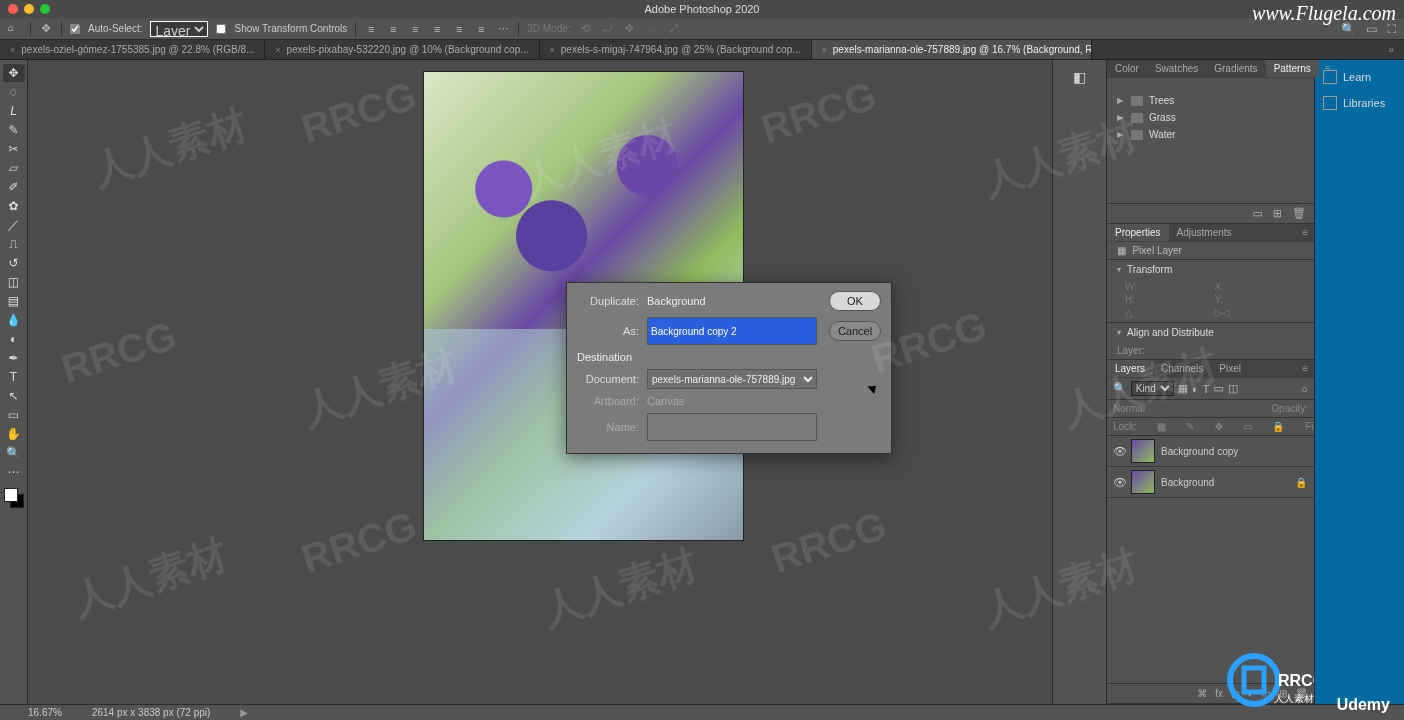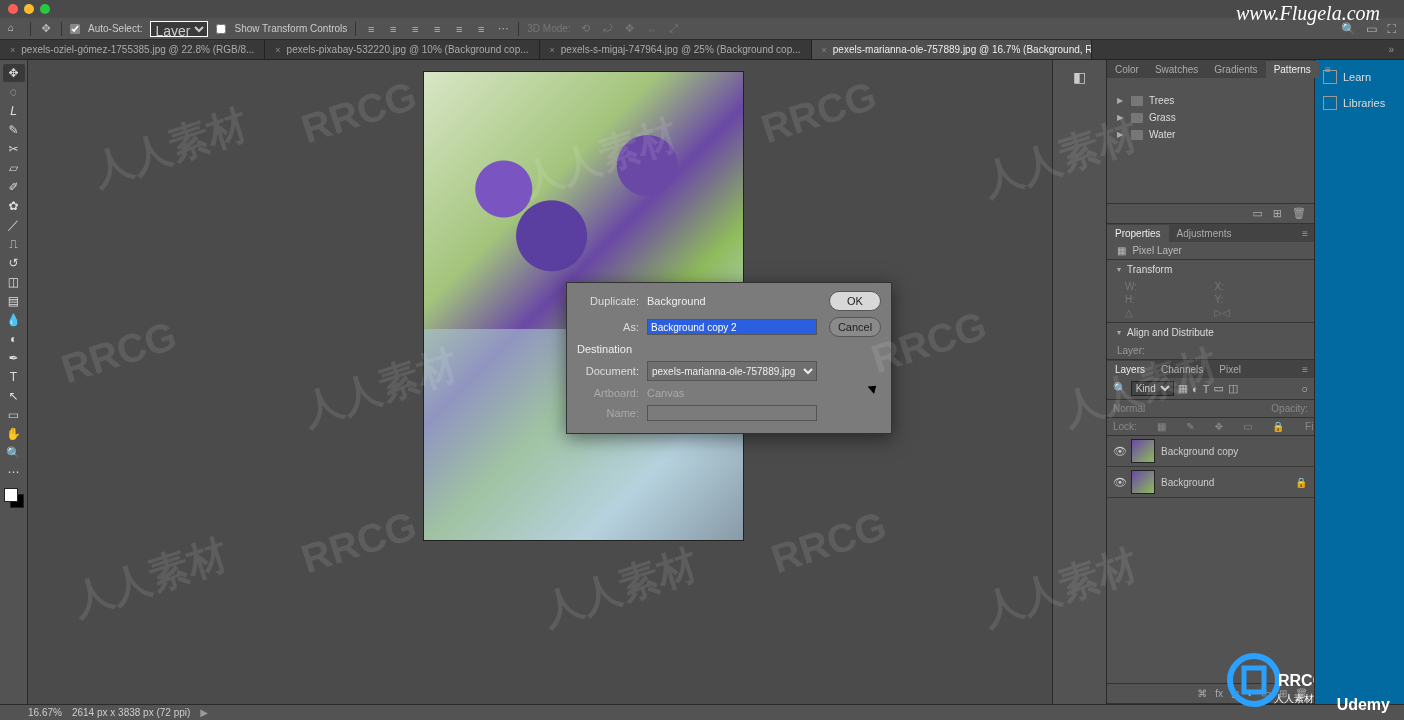--- a/index.html
+++ b/index.html
@@ -38,21 +38,21 @@
       radial-gradient(circle at 40% 35%,#5b3fa0 0 35px,transparent 36px),
       radial-gradient(circle at 70% 20%,#6a48a6 0 30px,transparent 31px),
       radial-gradient(circle at 25% 25%,#7a55c2 0 28px,transparent 29px),
       linear-gradient(180deg,transparent 55%,rgba(170,200,210,.6) 55%)}
   
   .rcol{width:54px;background:#535353;border-left:1px solid #2a2a2a;display:flex;flex-direction:column;align-items:center;padding-top:6px;gap:12px}
   .rcol .ic{width:22px;height:22px;display:flex;align-items:center;justify-content:center;color:#ccc;font-size:14px;border:1px solid transparent}
   
   .panels{width:208px;background:#535353;border-left:1px solid #2a2a2a;display:flex;flex-direction:column;font-size:10px}
   .panel{border-bottom:1px solid #333}
-  .ptabs{display:flex;background:#434343;height:18px;align-items:center;position:relative}
+  .ptabs{display:flex;background:#434343;height:18px;align-items:flex-start;position:relative}
   .ptab{padding:3px 8px;color:#aaa}
   .ptab.active{background:#535353;color:#eee}
   .ptabs .menu{margin-left:auto;padding:3px 6px;color:#999}
   .plist{padding:4px 0}
   .plist .row{display:flex;align-items:center;gap:6px;padding:3px 10px;color:#ddd}
   .plist .row .caret{font-size:8px;color:#aaa;width:8px}
   .plist .row .folder{width:12px;height:10px;background:#777;display:inline-block;border-radius:1px}
   .panel .iconrow{display:flex;justify-content:flex-end;gap:10px;padding:3px 8px;border-top:1px solid #333;color:#aaa}
   .panel .iconrow span{font-size:11px}
   
@@ -75,49 +75,50 @@
   .far .item{display:flex;align-items:center;gap:6px;padding:6px 8px;color:#ddd;font-size:11px}
   .far .item .ic{width:14px;height:14px;border:1px solid #999}
   
   .topright{position:absolute;right:8px;top:22px;display:flex;gap:10px;color:#bbb;font-size:12px}
   
   .overlay{position:absolute;left:538px;top:222px;width:326px;background:#7b7b7b;border:1px solid #333;box-shadow:0 4px 18px rgba(0,0,0,.5);font-size:11px;color:#ddd}
   .overlay .dtitle{background:#858585;height:20px;display:flex;align-items:center;justify-content:center;color:#eee;border-bottom:1px solid #555}
   .overlay .body{padding:8px 10px 12px;display:grid;grid-template-columns:62px 1fr 56px;gap:6px 8px;align-items:center}
   .overlay .lbl{justify-self:end;color:#ddd}
   .overlay .val{color:#eee}
-  .overlay input.field{width:100%;height:16px;background:#6f6f6f;border:1px solid #555;color:#fff;font-size:10px;padding:1px 3px}
+  .overlay input.field{width:100%;height:16px;background:#6f6f6f;border:1px solid #555;color:#fff;font-size:10px;padding:13px 3px}
   .overlay input.field.sel{background:#2a5fe0;color:#fff}
   .overlay select{width:100%;height:20px;background:#6f6f6f;color:#eee;border:1px solid #555;font-size:10px}
   .overlay .btn{width:52px;height:20px;border-radius:10px;border:1px solid #555;background:#8a8a8a;color:#222;display:flex;align-items:center;justify-content:center;justify-self:end}
   .overlay .btn.primary{background:#d8d8d8}
   .overlay .full{grid-column:1/3;color:#eee;margin-top:0}
   .overlay .disabled{color:#aaa}
   .overlay input.field.dis{background:#7b7b7b;color:#999}
   
-  .status{position:absolute;left:0;right:0;bottom:0;height:16px;background:#535353;border-top:1px solid #2a2a2a;display:flex;align-items:center;gap:10px;padding:0 28px;font-size:10px;color:#ccc}
+  .status{position:absolute;left:0;right:0;bottom:0;height:16px;background:#535353;border-top:1px solid #2a2a2a;display:flex;align-items:center;gap:30px;padding:0 28px;font-size:10px;color:#ccc}
   .status .arrow{color:#999}
   
   .cursor{position:absolute;left:842px;top:323px;width:10px;height:14px;pointer-events:none}
   .cursor::before{content:"";position:absolute;width:0;height:0;border-left:7px solid #000;border-top:5px solid transparent;border-bottom:5px solid transparent;transform:rotate(-40deg)}
   
   .wm{position:absolute;color:rgba(255,255,255,.1);font-size:40px;font-weight:bold;transform:rotate(-18deg);pointer-events:none;white-space:nowrap}
-  .url{position:absolute;right:24px;top:2px;font:italic 20px Georgia,serif;color:#fff}
+  .url{position:absolute;right:8px;top:2px;font:italic 20px Georgia,serif;color:#fff}
   .udemy{position:absolute;right:14px;bottom:6px;font-size:16px;color:#fff;font-weight:bold}
   .rrcg{position:absolute;right:90px;bottom:10px;width:90px;height:60px;pointer-events:none}
 </style>
 </head>
 <body>
 
 <div class="titlebar">
   <div class="traffic">
     <span class="tl-close"></span>
     <span class="tl-min"></span>
     <span class="tl-max"></span>
   </div>
+  <div class="title">Adobe Photoshop 2020</div>
 </div>
 
 <div class="options">
   <span class="home">⌂</span>
   <span class="sep"></span>
   <span class="ico">✥</span>
   <span class="sep"></span>
   <input type="checkbox" checked="" style="">
   <span>Auto-Select:</span>
   <select><option>Layer</option></select>

